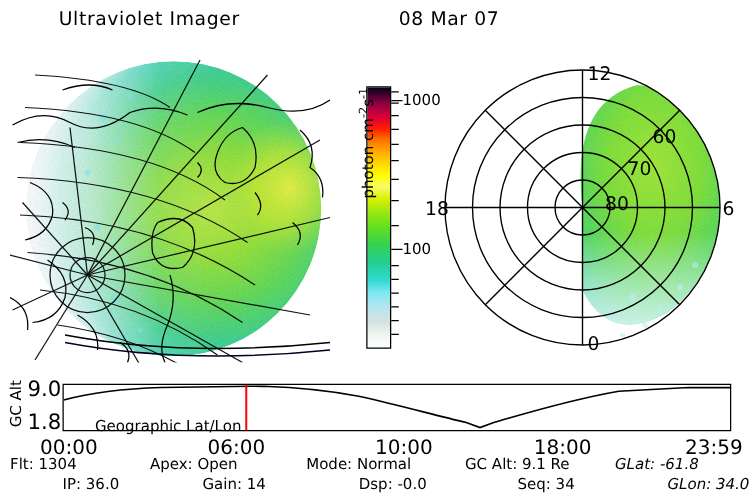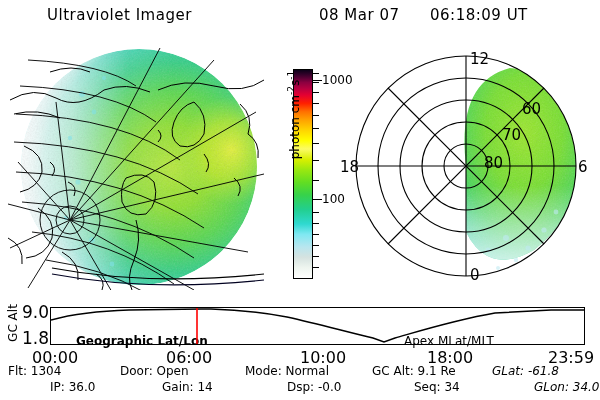--- a/index.html
+++ b/index.html
@@ -16,21 +16,21 @@
   #hdr-title{left:47px;top:0;}
   #hdr-date{left:275px;top:0;margin-left:44px;}
   #hdr-time{left:430px;top:0;}
 
   
   .panel-title{position:absolute;font-size:12px;white-space:nowrap;}
 
   
   #geo-panel{left:8px;top:42px;width:258px;height:248px;}
   #geo-svg{position:absolute;left:0;top:0;}
-  #geo-title{left:68px;top:292px;font-weight:bold;}
+  #geo-title{left:68px;top:292px;}
 
   
   #cbar-wrap{left:270px;top:60px;width:70px;height:235px;}
   #cbar{position:absolute;left:23px;top:9px;width:20px;height:210px;
         border:1px solid #000;box-sizing:border-box;
         background:linear-gradient(to top,
            #ffffff 0%,
            #eef5ef 5%,
            #d5e2e0 10%,
            #b8e6ef 15%,
@@ -91,21 +91,20 @@
   .scol4{left:492px;font-style:italic;}
 </style>
 </head>
 <body>
 
 <div id="root">
 
   <div id="header" class="abs">
     <span id="hdr-title">Ultraviolet Imager</span>
     <span id="hdr-date">08 Mar 07</span>
-    <span id="hdr-time">06:18:09 UT</span>
   </div>
 
   <div id="geo-panel" class="abs">
     <svg id="geo-svg" width="258" height="248" viewBox="0 0 258 248">
       <defs>
         <clipPath id="discClip">
           <circle cx="131" cy="125" r="118"></circle>
         </clipPath>
         <clipPath id="geoBox">
           <rect x="0" y="0" width="258" height="248"></rect>
@@ -316,21 +315,20 @@
 
       <text x="184" y="72" font-family="DejaVu Sans, sans-serif" font-size="15" fill="#000">60</text>
       <text x="164" y="98" font-family="DejaVu Sans, sans-serif" font-size="15" fill="#000">70</text>
       <text x="146" y="126" font-family="DejaVu Sans, sans-serif" font-size="15" fill="#000">80</text>
 
       <text x="132" y="22" font-family="DejaVu Sans, sans-serif" font-size="15" fill="#000">12</text>
       <text x="240" y="130" font-family="DejaVu Sans, sans-serif" font-size="15" fill="#000">6</text>
       <text x="132" y="238" font-family="DejaVu Sans, sans-serif" font-size="15" fill="#000">0</text>
       <text x="2" y="130" font-family="DejaVu Sans, sans-serif" font-size="15" fill="#000">18</text>
     </svg>
-    <div id="mlt-title" class="panel-title">Apex MLat/MLT</div>
   </div>
 
   <div id="gcalt-label" class="abs">
     <span>GC Alt</span>
   </div>
   <div class="ytick abs" style="left:22px;top:312px">9.0</div>
   <div class="ytick abs" style="left:22px;top:338px">1.8</div>
 
   <div id="orbit" class="abs">
     <svg id="orbit-svg" width="533" height="36" viewBox="0 0 533 36" preserveAspectRatio="none">
@@ -343,21 +341,21 @@
 
   <div class="xtick abs" style="left:32px">00:00</div>
   <div class="xtick abs" style="left:166px">06:00</div>
   <div class="xtick abs" style="left:300px">10:00</div>
   <div class="xtick abs" style="left:427px">18:00</div>
   <div class="xtick abs" style="left:548px">23:59</div>
 
   <div id="status" class="abs">
     <div class="srow0 scol0">Flt: 1304</div>
     <div class="srow1 scol0">IP: 36.0</div>
-    <div class="srow0 scol1">Door: Open</div>
+    <div class="srow0 scol1">Apex: Open</div>
     <div class="srow1 scol1">Gain: 14</div>
     <div class="srow0 scol2">Mode: Normal</div>
     <div class="srow1 scol2">Dsp:   -0.0</div>
     <div class="srow0 scol3">GC Alt: 9.1 Re</div>
     <div class="srow1 scol3">Seq: 34</div>
     <div class="srow0 scol4">GLat: -61.8</div>
     <div class="srow1 scol4">GLon:  34.0</div>
   </div>
 
 </div>

